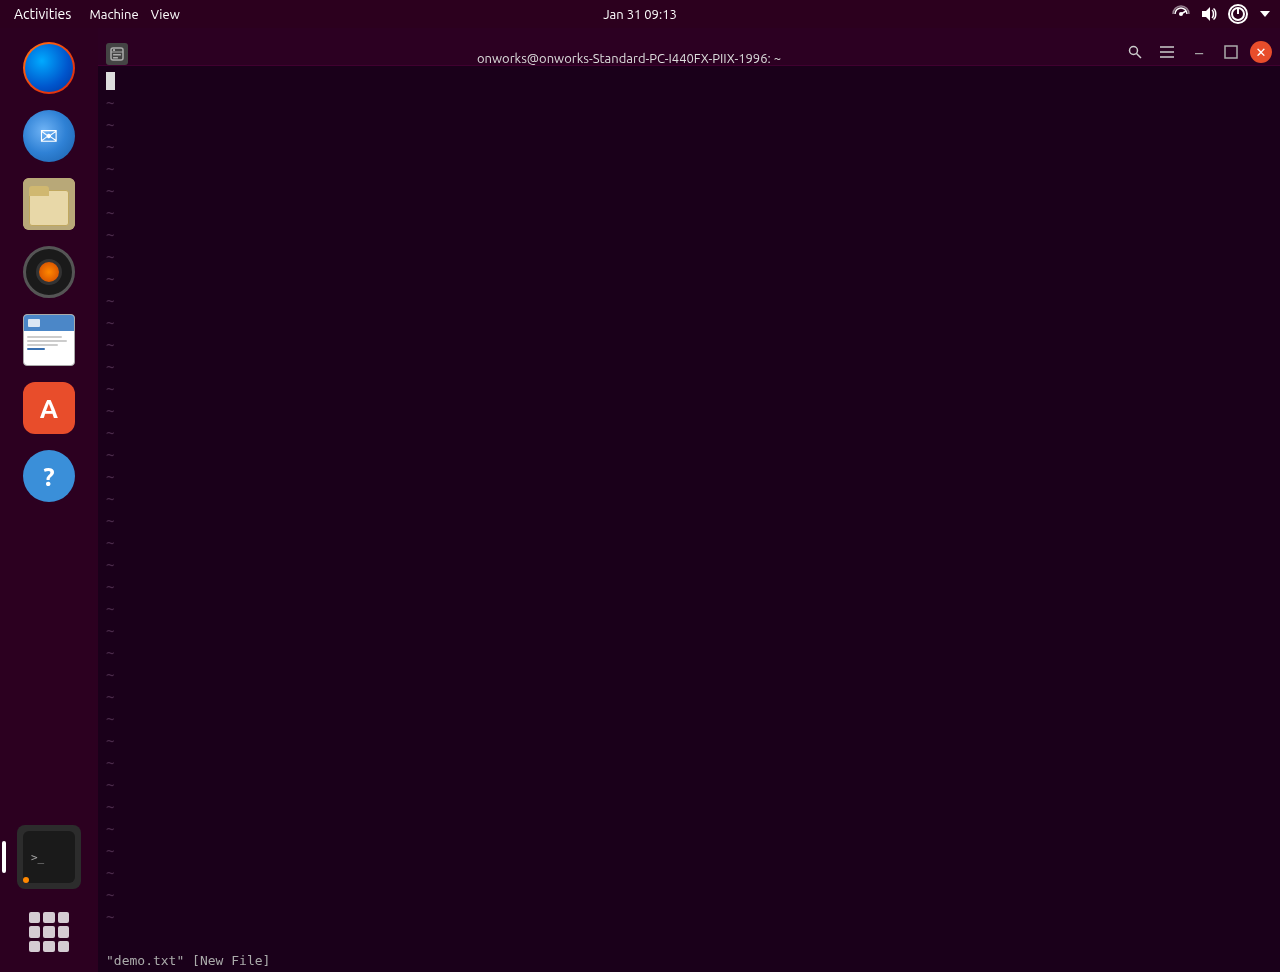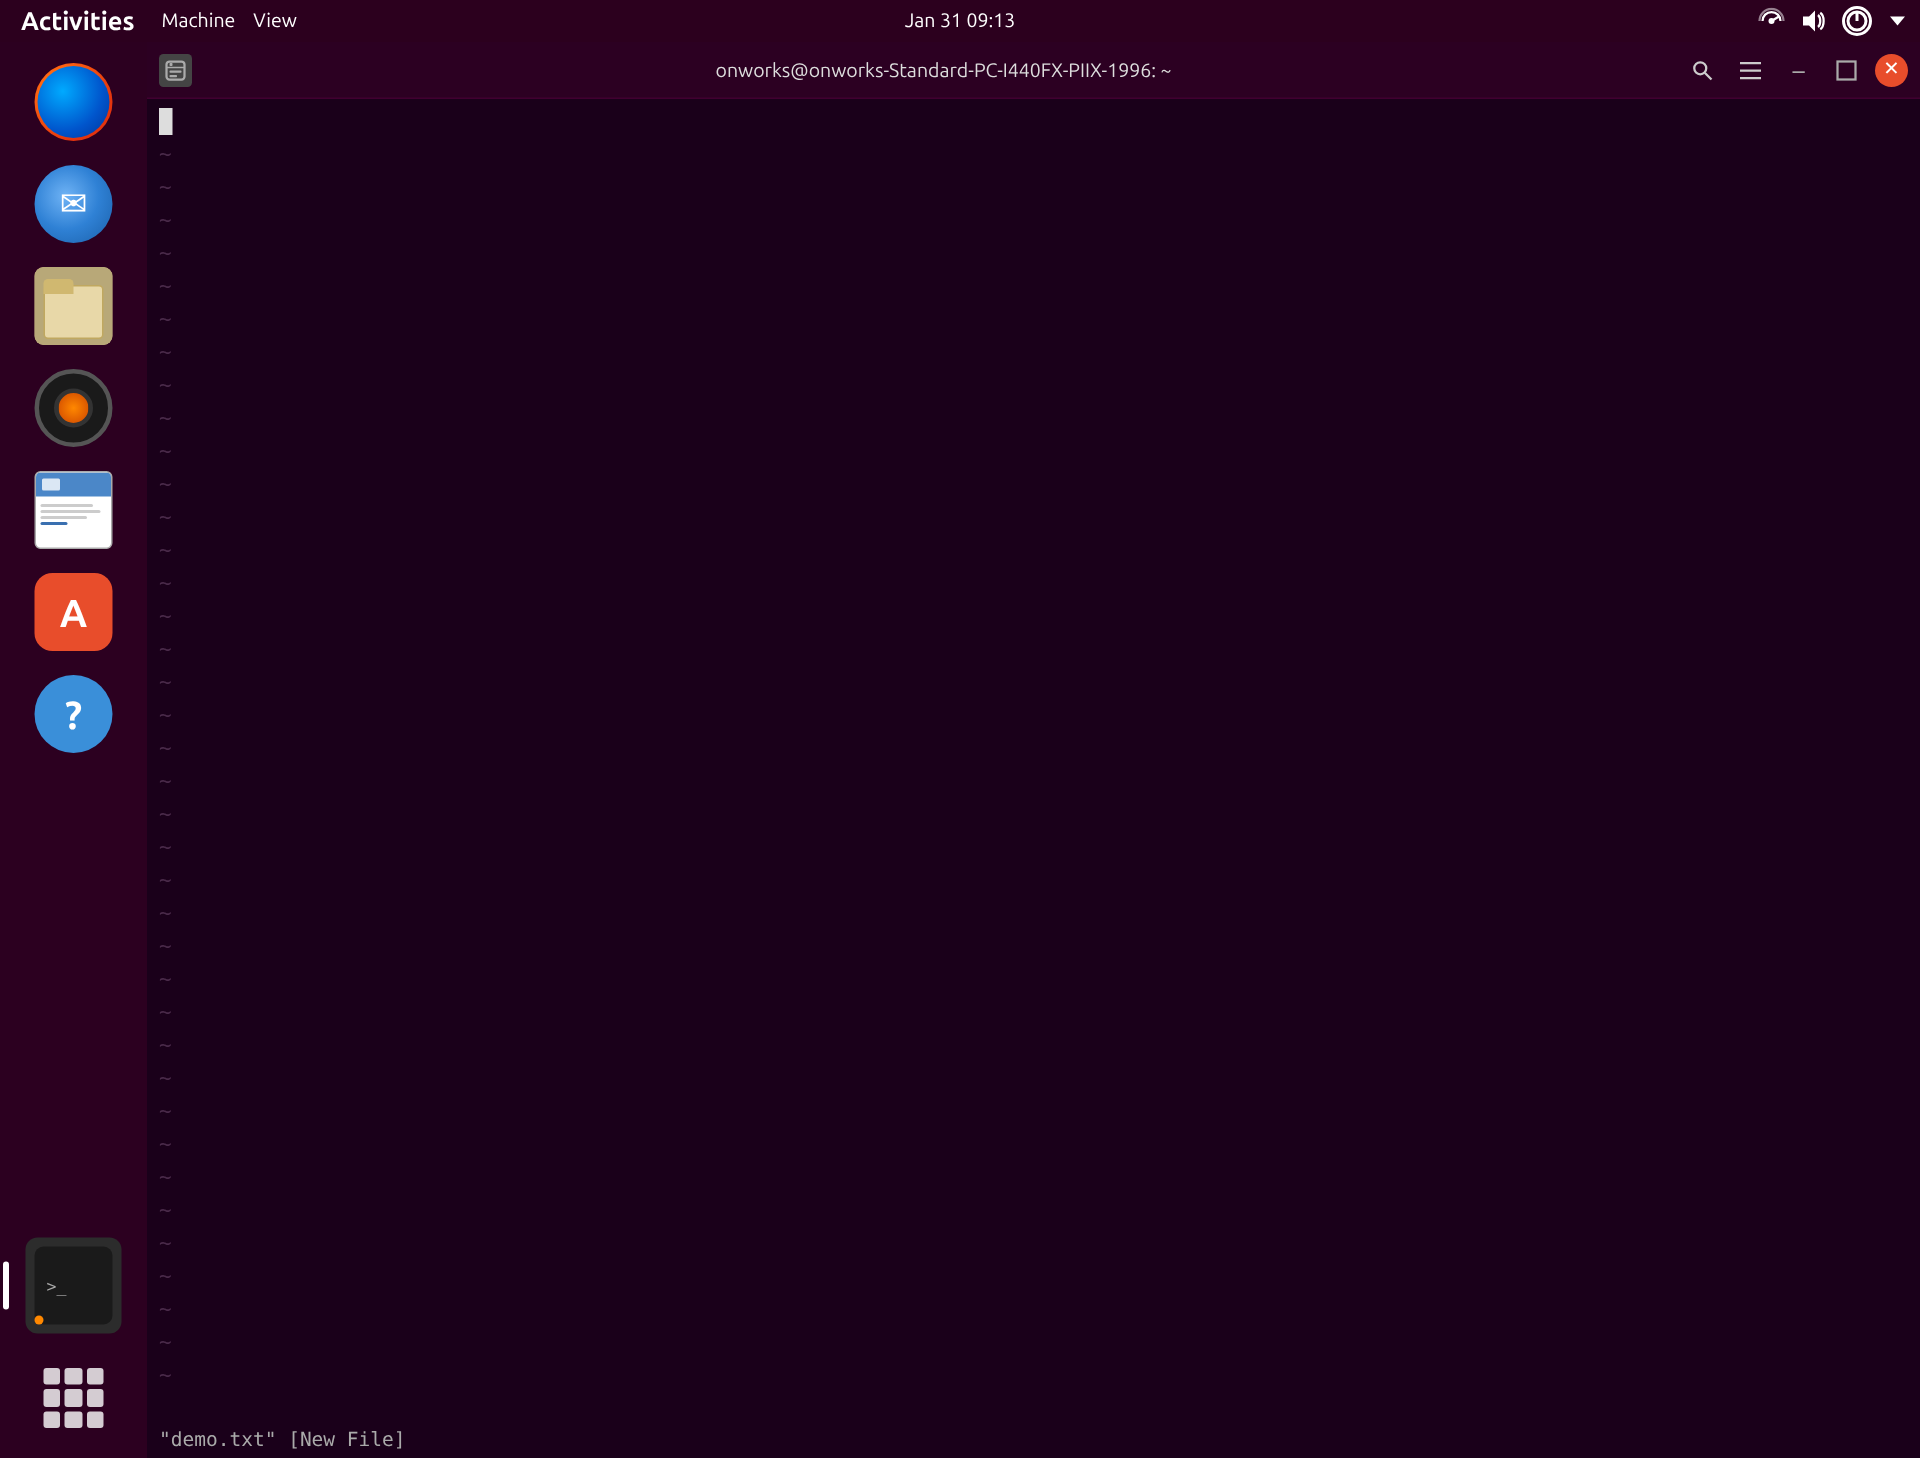--- a/index.html
+++ b/index.html
@@ -19,22 +19,22 @@
       left: 0;
       z-index: 100;
     }
     #system-bar-left {
       display: flex;
       align-items: center;
       gap: 12px;
     }
     #activities-btn {
       color: #fff;
-      font-size: 17px;
-      font-weight: 700;
+      font-size: 14px;
+      font-weight: 400;
       cursor: pointer;
       padding: 0 6px;
     }
     #machine-menu, #view-menu {
       color: #fff;
       font-size: 13px;
       cursor: pointer;
     }
     #system-bar-center {
       color: #ffffff;
@@ -255,21 +255,21 @@
     #terminal-window {
       flex: 1;
       display: flex;
       flex-direction: column;
       background: #1a001a;
     }
     #terminal-titlebar {
       height: 38px;
       background: #2c0022;
       display: flex;
-      align-items: center;
+      align-items: flex-end;
       padding: 0 8px;
       border-bottom: 1px solid #400030;
     }
     #terminal-tab-icon {
       width: 22px;
       height: 22px;
       background: #444;
       border-radius: 3px;
       display: flex;
       align-items: center;

